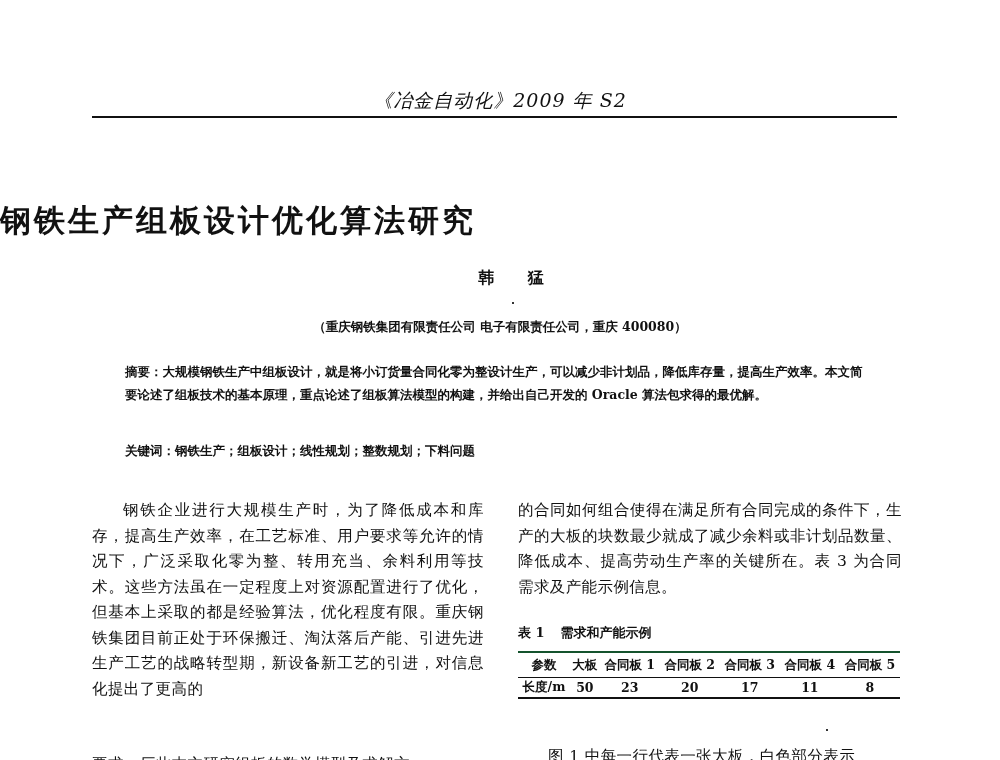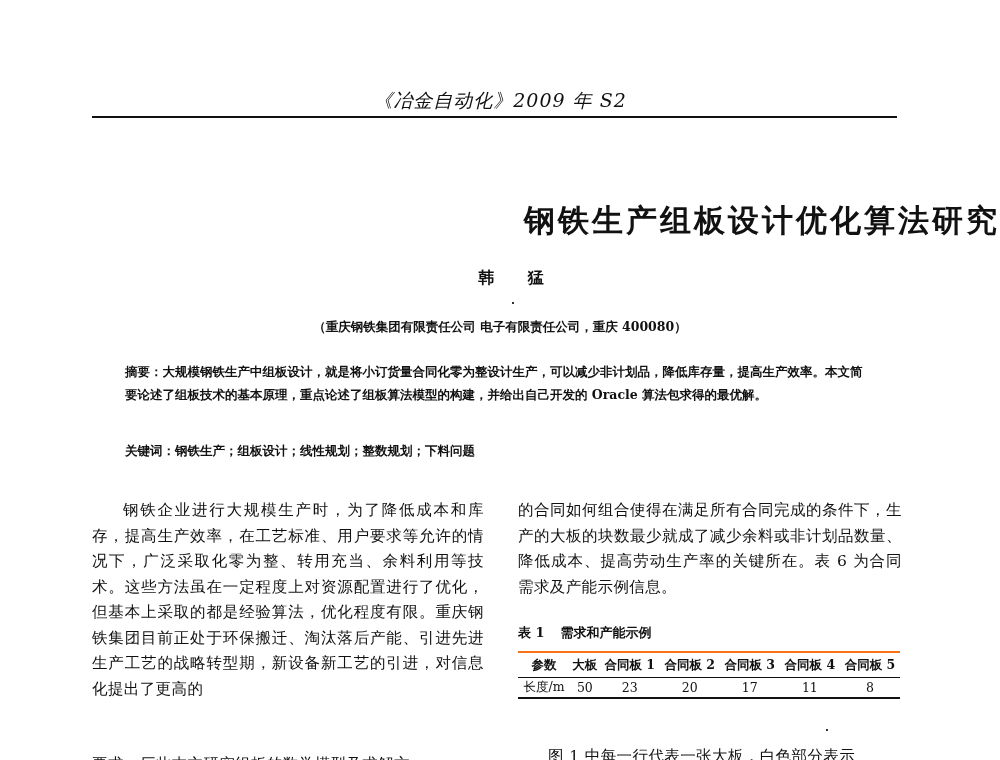--- a/index.html
+++ b/index.html
@@ -11,21 +11,21 @@
   }
   .abs { position: absolute; }
   .journal-header {
     left: 0; width: 1000px; top: 88px; text-align: center;
     font-size: 19px; letter-spacing: 1px; font-style: italic;
   }
   .header-rule {
     left: 92px; width: 805px; top: 116px; height: 2px; background: #111;
   }
   .title {
-    left: 0; width: 1000px; top: 200px; text-align: right;
+    left: 0; width: 1000px; top: 200px; text-align: left;
     font-family: "DejaVu Sans", "Liberation Sans", sans-serif;
     font-size: 31px; font-weight: bold; letter-spacing: 3px;
   }
   .author {
     left: 18px; width: 1000px; top: 268px; text-align: center;
     font-size: 16px; font-weight: bold; letter-spacing: 14px;
   }
   .affiliation {
     left: 0; width: 1000px; top: 319px; text-align: center;
     font-size: 12.5px; font-weight: bold;
@@ -54,23 +54,23 @@
   .table-caption {
     left: 518px; width: 384px; top: 624px; 
     font-size: 13px; font-weight: bold;
   }
   .table-caption .sp { display: inline-block; width: 16px; }
   table.data-table {
     left: 518px; width: 382px; top: 651px;
     border-collapse: collapse; font-size: 12.5px;
   }
   table.data-table th, table.data-table td {
-    text-align: center; padding: 0; height: 19px; font-weight: normal;
+    text-align: center; padding: 0; height: 19px; font-weight: bold;
   }
-  table.data-table thead tr { border-top: 2px solid #f97316; border-bottom: 1px solid #111; }
+  table.data-table thead tr { border-top: 2px solid #14532d; border-bottom: 1px solid #111; }
   table.data-table thead th { height: 24px; font-weight: normal; font-weight: bold; }
   table.data-table tbody tr:last-child { border-bottom: 2px solid #111; }
   table.data-table td:first-child, table.data-table th:first-child { width: 52px; }
   .figure-text {
     left: 548px; width: 360px; top: 744px;
     font-size: 15.5px; line-height: 25px; white-space: nowrap;
   }
   .left-last {
     left: 92px; width: 392px; top: 752px;
     font-size: 15.5px; line-height: 25px; white-space: nowrap;
@@ -94,21 +94,21 @@
 <div class="abs keywords">
   <span class="lbl">关键词：</span><span>钢铁生产；组板设计；线性规划；整数规划；下料问题</span>
 </div>
 
 <div class="abs col col-left">
   <p class="para">钢铁企业进行大规模生产时，为了降低成本和库存，提高生产效率，在工艺标准、用户要求等允许的情况下，广泛采取化零为整、转用充当、余料利用等技术。这些方法虽在一定程度上对资源配置进行了优化，但基本上采取的都是经验算法，优化程度有限。重庆钢铁集团目前正处于环保搬迁、淘汰落后产能、引进先进生产工艺的战略转型期，新设备新工艺的引进，对信息化提出了更高的</p>
 </div>
 <div class="abs col left-last">要求。厂此本文研究组板的数学模型及求解方</div>
 
 <div class="abs col col-right">
-  <p class="para-right">的合同如何组合使得在满足所有合同完成的条件下，生产的大板的块数最少就成了减少余料或非计划品数量、降低成本、提高劳动生产率的关键所在。表 6 为合同需求及产能示例信息。</p>
+  <p class="para-right">的合同如何组合使得在满足所有合同完成的条件下，生产的大板的块数最少就成了减少余料或非计划品数量、降低成本、提高劳动生产率的关键所在。表 3 为合同需求及产能示例信息。</p>
 </div>
 
 <div class="abs table-caption">
   <span>表 1</span><span class="sp"></span><span>需求和产能示例</span>
 </div>
 <table class="abs data-table">
   <thead>
     <tr>
       <th>参数</th>
       <th>大板</th>

